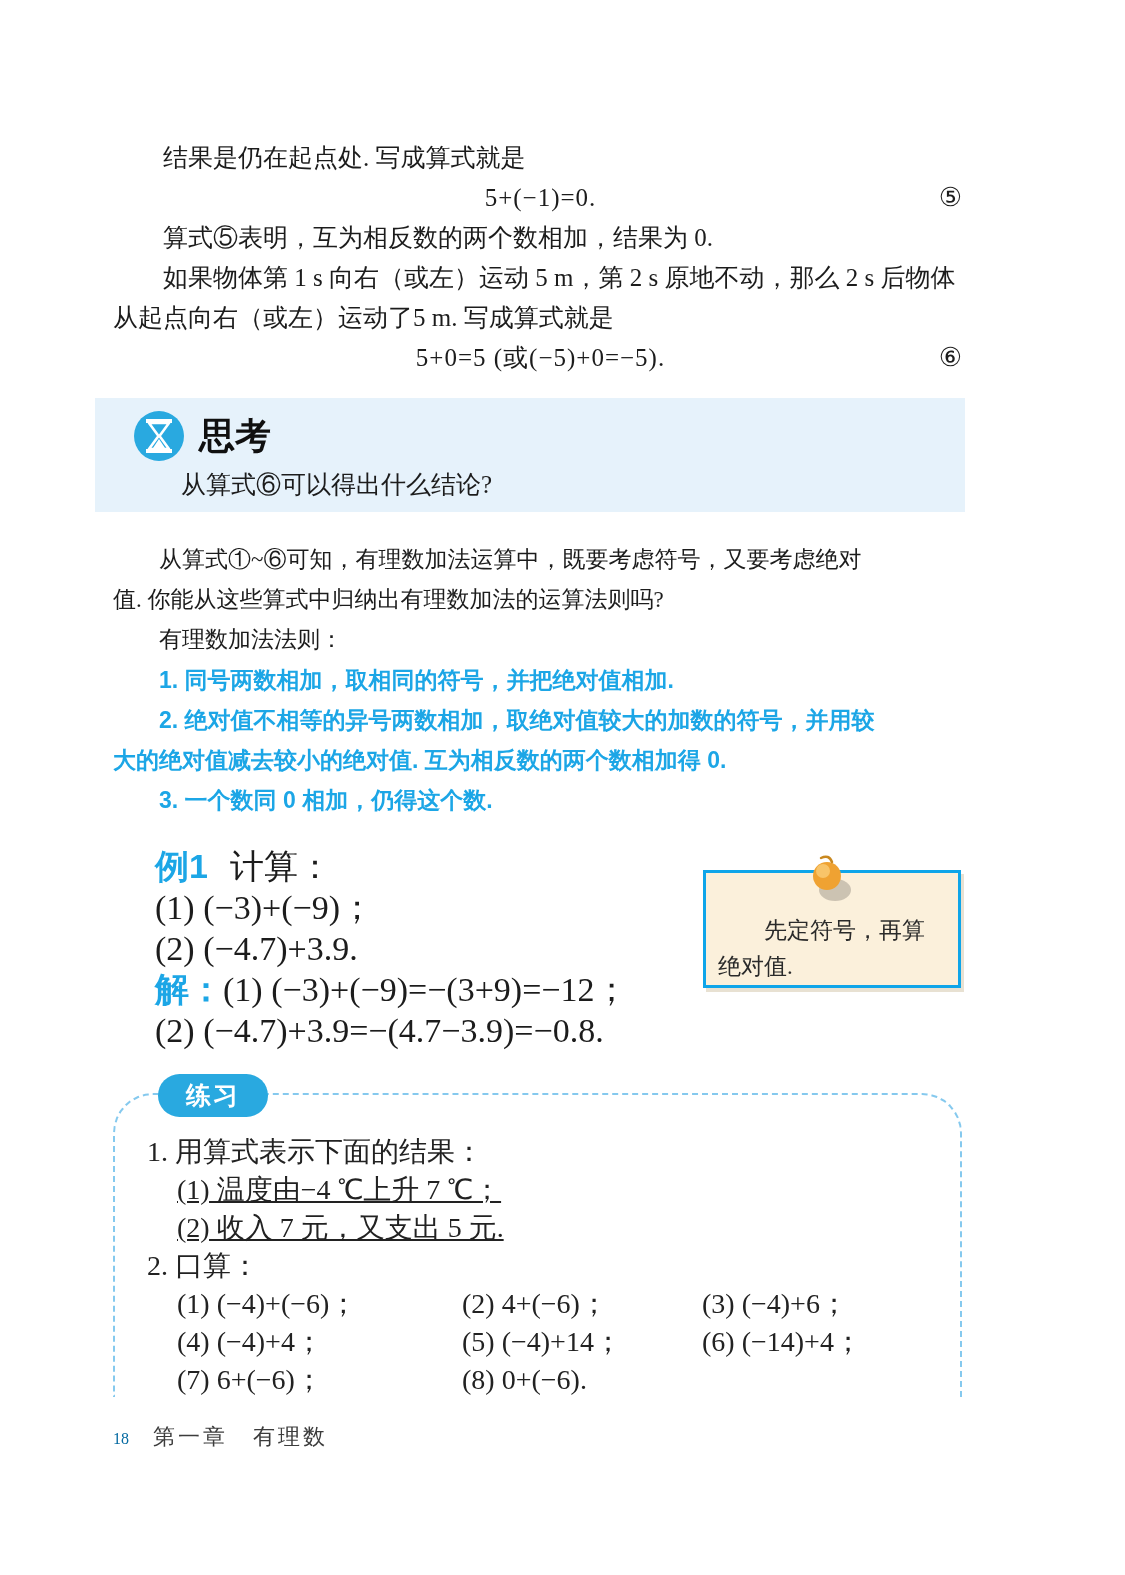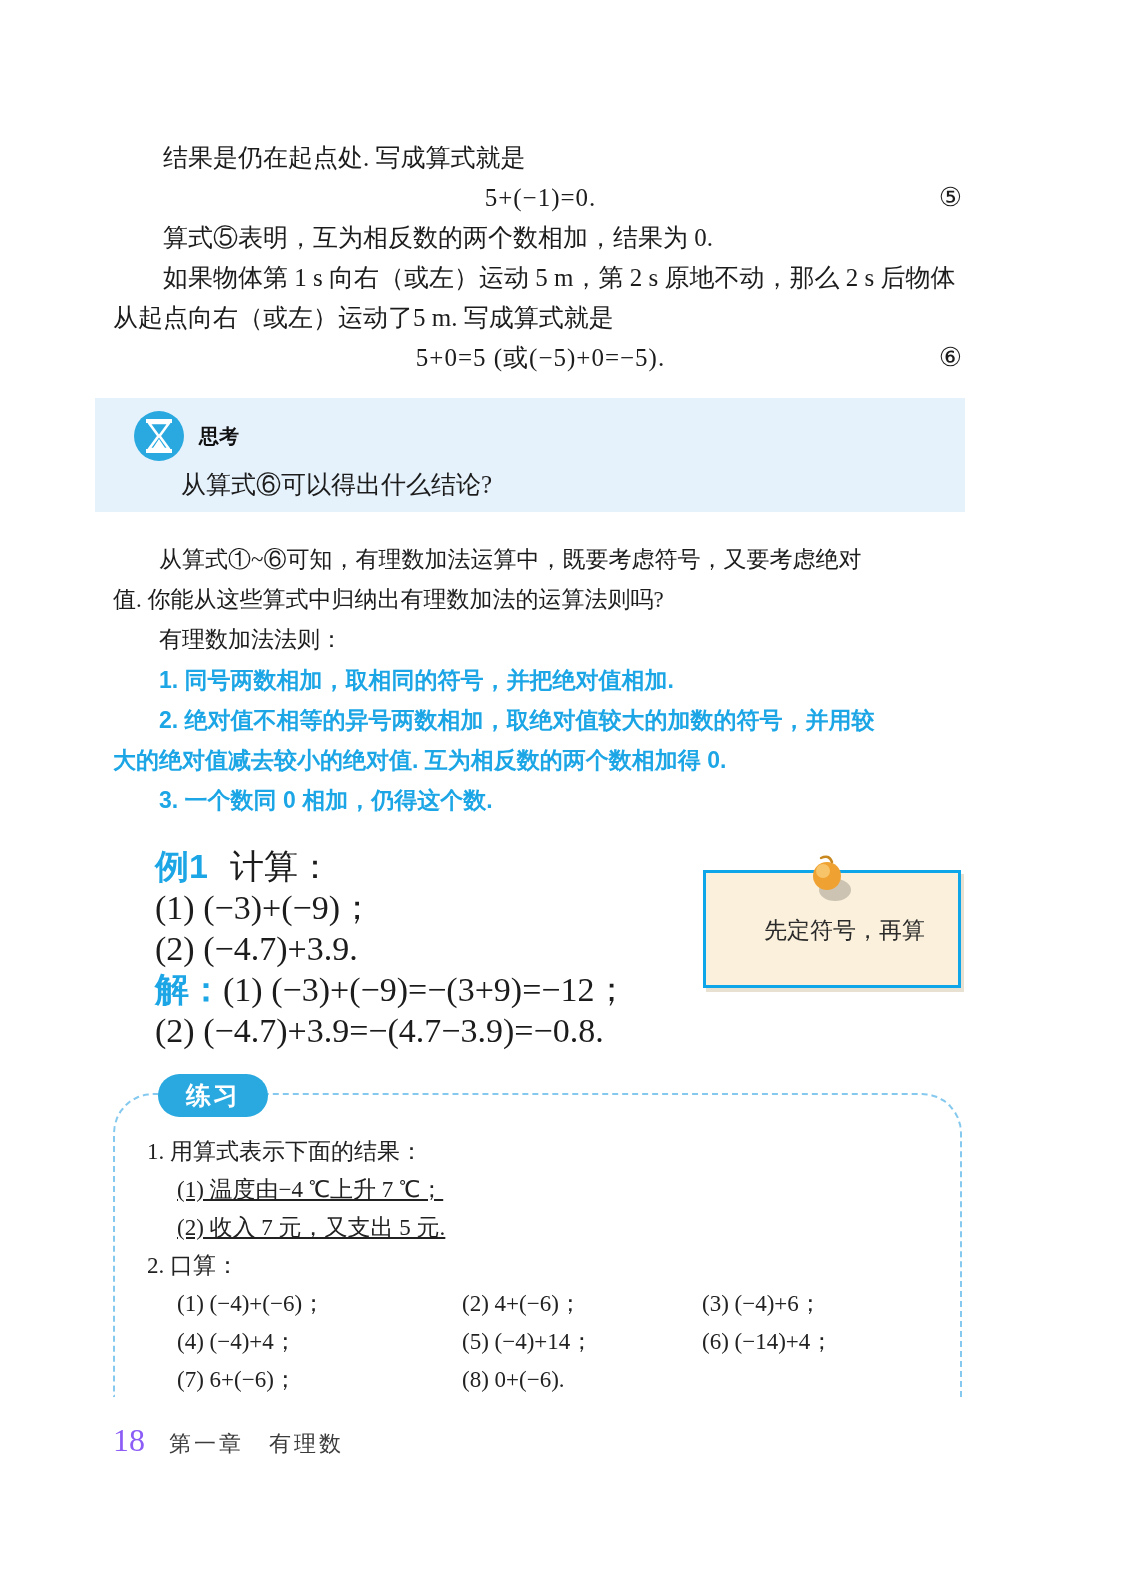--- a/index.html
+++ b/index.html
@@ -32,21 +32,21 @@
     left: 95px; top: 398px; width: 870px; height: 114px;
     background: #E6F2FB;
   }
   .think-header {
     position: absolute; left: 38px; top: 12px;
     display: flex; align-items: center; gap: 14px;
   }
   .think-icon svg { display: block; }
   .think-title {
     font-family: "Liberation Sans", sans-serif;
-    font-weight: bold; font-size: 20px; color: #101010;
+    font-weight: bold; font-size: 36px; color: #101010;
   }
   .think-question {
     position: absolute; left: 86px; top: 70px;
     font-size: 25px; line-height: 34px;
   }
 
   
   .rules {
     position: absolute;
     left: 113px; top: 540px; width: 858px;
@@ -99,35 +99,35 @@
   .practice-pill {
     position: absolute; top: -21px; left: 43px;
     background: #29A9E0; color: #ffffff;
     font-family: "Liberation Sans", sans-serif;
     font-weight: bold; font-size: 25px;
     padding: 5px 28px; border-radius: 24px;
     letter-spacing: 2px;
   }
   .practice-content {
     padding: 38px 20px 0 32px;
-    font-size: 23px; line-height: 38px; color: #222222;
+    font-size: 28px; line-height: 38px; color: #222222;
   }
   .p-sub { margin-left: 30px; text-decoration: underline; }
   .p-grid {
     display: grid;
     grid-template-columns: 285px 240px auto;
     margin-left: 30px;
   }
 
   
   .footer {
     position: absolute; left: 113px; top: 1422px;
     display: flex; align-items: baseline; gap: 24px;
   }
-  .footer-num { font-size: 32px; color: #8b5cf6; }
+  .footer-num { font-size: 16px; color: #0369a1; }
   .footer-chapter { font-size: 22px; color: #3c3c3c; letter-spacing: 3px; }
 </style>
 </head>
 <body>
 
 <div class="page">
 
   <div class="intro">
     <p class="indent">结果是仍在起点处. 写成算式就是</p>
     <div class="formula-row">
@@ -185,20 +185,21 @@
     <span class="pin">
       <svg width="58" height="54" viewBox="0 0 58 54">
         <ellipse cx="31" cy="37" rx="16" ry="11" fill="#9E9689" opacity="0.5"></ellipse>
         <circle cx="23" cy="23" r="14" fill="#EFA232"></circle>
         <circle cx="19" cy="18" r="7" fill="#F8C469"></circle>
         <path d="M28 9 Q25 1 17 5" stroke="#C9881F" stroke-width="2.5" fill="none" stroke-linecap="round"></path>
       </svg>
     </span>
     <div class="note-text">
       <p class="note-line1">先定符号，再算</p>
+      <p>绝对值.</p>
     </div>
   </div>
 
   <div class="practice-box">
     <div class="practice-pill">练习</div>
     <div class="practice-content">
       <p>1. 用算式表示下面的结果：</p>
       <p class="p-sub">(1) 温度由−4 ℃上升 7 ℃；</p>
       <p class="p-sub">(2) 收入 7 元，又支出 5 元.</p>
       <p>2. 口算：</p>

